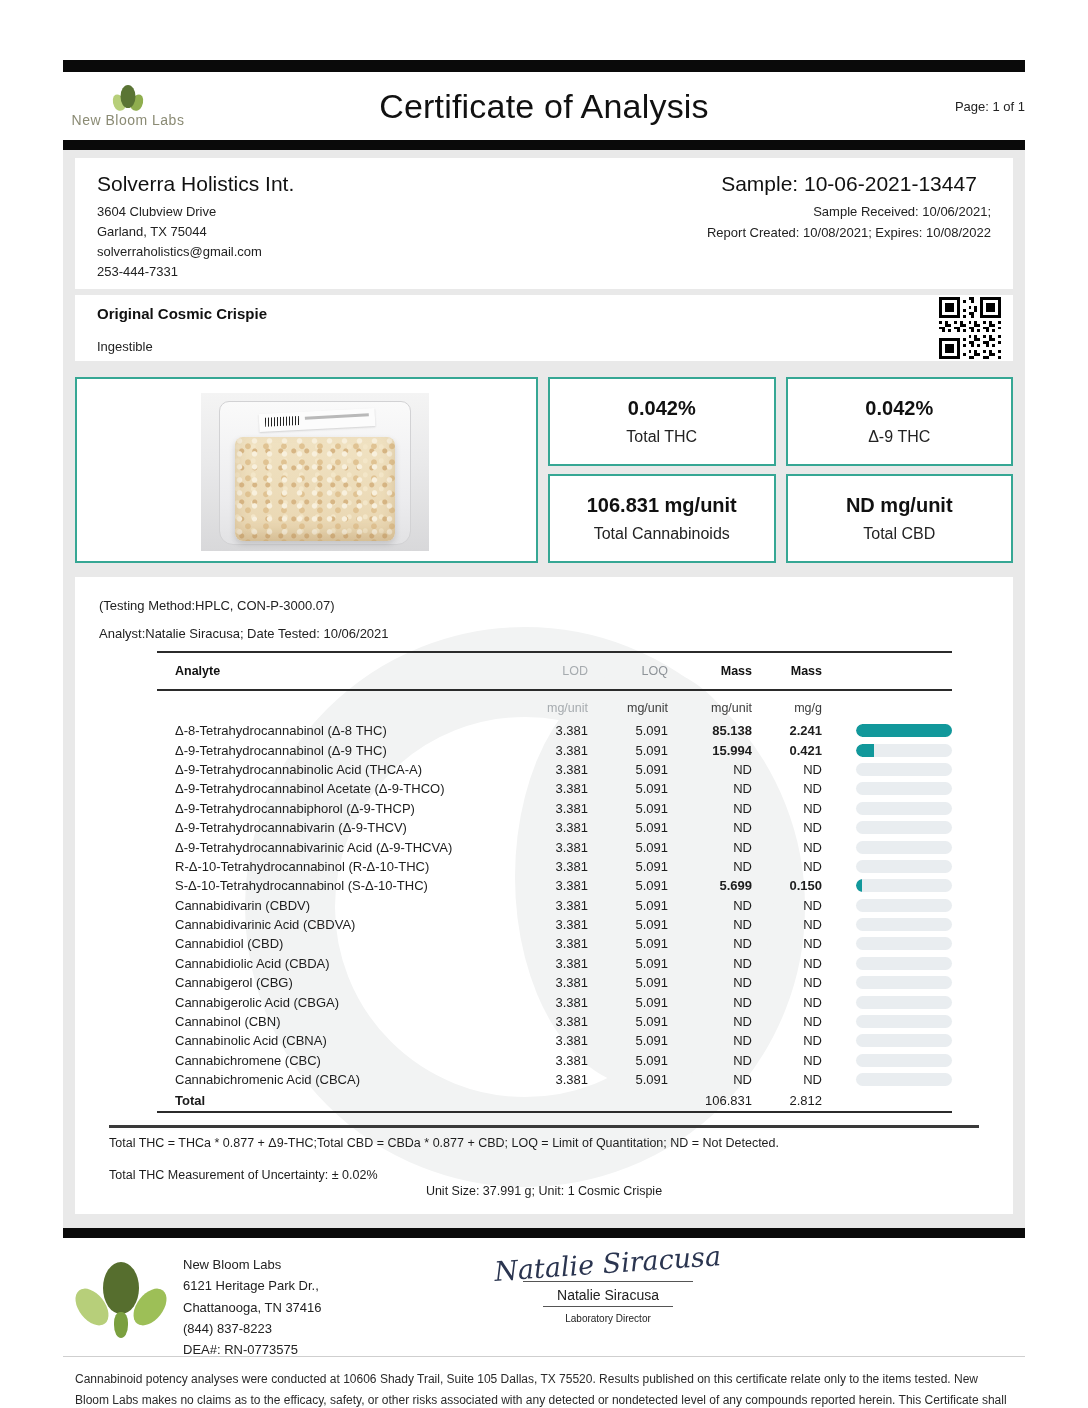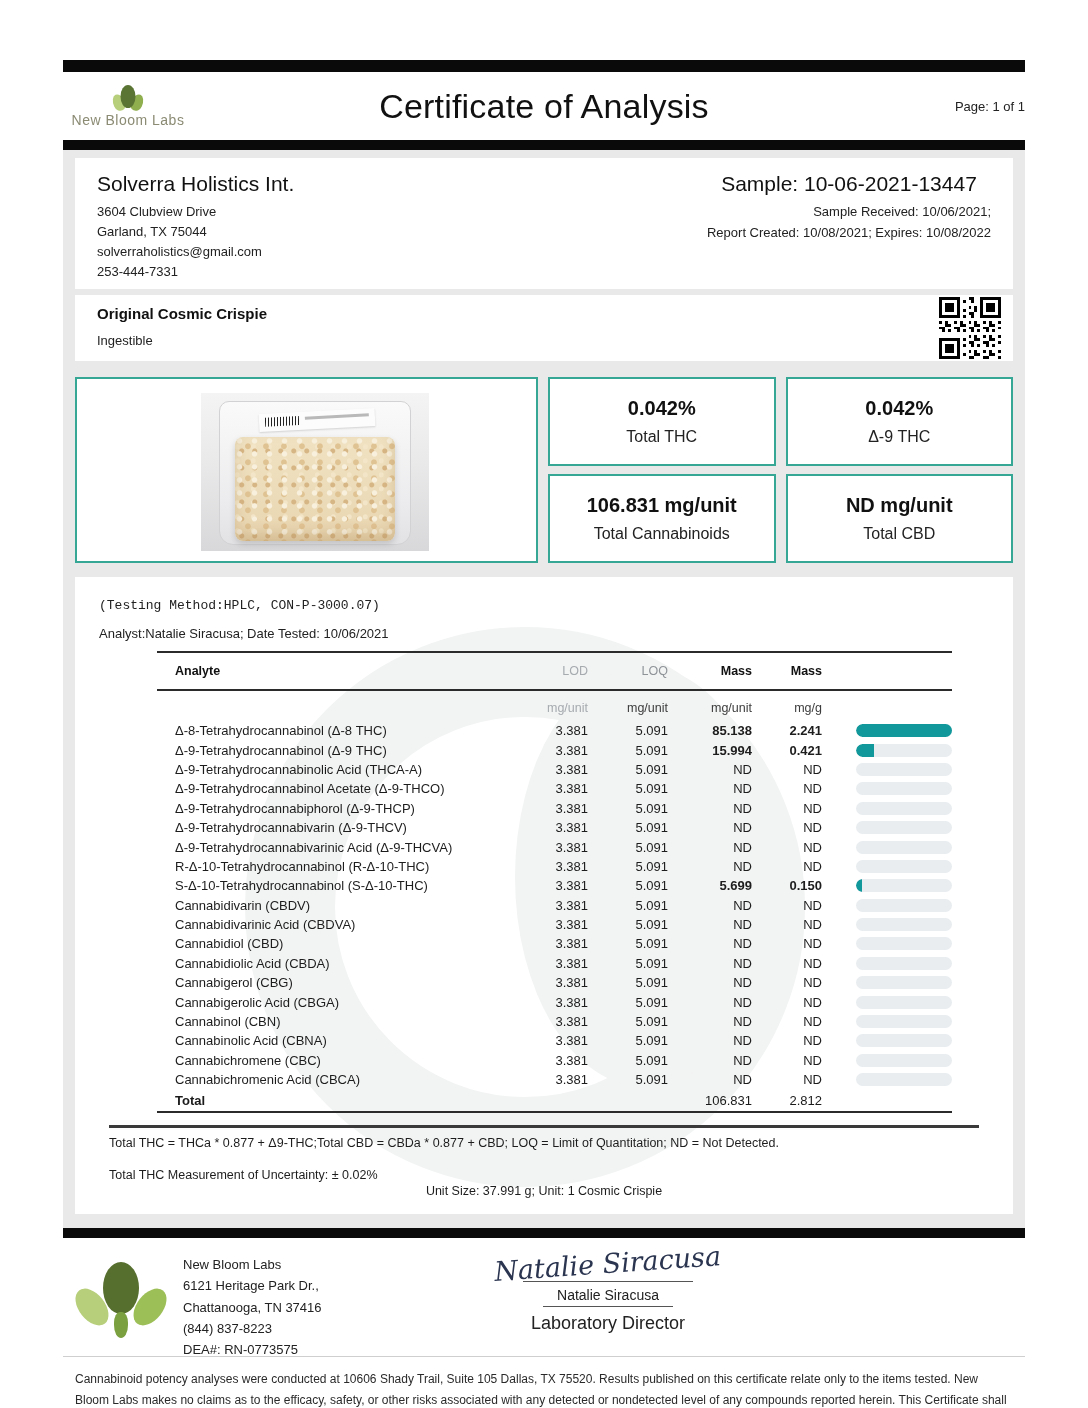--- a/index.html
+++ b/index.html
@@ -35,21 +35,21 @@
   .card { background:#fff; position:relative; }
 
   .card-info { display:flex; justify-content:space-between; padding:14px 22px 16px; height:131px; margin-bottom:6px; }
   .client-name { font-size:21px; font-weight:400; color:#111; margin-bottom:6px; }
   .client-line { font-size:13px; color:#222; line-height:1.55; }
   .sample-block { text-align:right; }
   .sample-id { font-size:21px; color:#111; margin-bottom:6px;text-align:center; }
   .sample-line { font-size:13px; color:#222; line-height:1.6; }
 
   .card-product { padding:10px 22px; height:66px; margin-bottom:16px; }
-  .product-name { font-size:15px; font-weight:600; color:#111; margin-bottom:11px; }
+  .product-name { font-size:15px; font-weight:600; color:#111; margin-bottom:17px; }
   .product-type { font-size:13px; color:#222; }
   .qr { position:absolute; right:12px; top:2px; width:62px; height:62px; }
   .qr svg { width:100%; height:100%; }
 
   .visual-row { display:flex; gap:10px; margin-bottom:14px; }
   .photo-box { width:463px; height:186px; border:2px solid #36a794; background:#fff; position:relative; overflow:hidden; }
   .photo-scene { position:absolute; left:124px; top:14px; width:228px; height:158px;
     background:linear-gradient(180deg,#f4f4f4 0%,#e9e9ea 45%,#d8d8da 100%); }
   .tub { position:absolute; left:18px; top:8px; right:18px; bottom:6px;
     background:linear-gradient(180deg,#fafafa, #ececee 70%, #e2e2e4);
@@ -76,21 +76,21 @@
   .sum-label { font-size:16px; color:#222; }
 
   
   .card-cann { padding:14px 24px 16px; overflow:hidden; }
   .watermark { position:absolute; pointer-events:none; }
   .wm-ring { width:560px; height:560px; border-radius:50%; border:90px solid #f2f3f3; left:170px; top:50px; }
   .wm-pod { width:260px; height:420px; border-radius:50%; background:#f2f3f3; left:440px; top:90px; }
   .cann-head { display:flex; justify-content:space-between; align-items:baseline; position:relative; }
   .cann-title { font-size:18px; font-weight:700; color:#111; }
   .cann-status { font-size:16px; color:#111; }
-  .cann-method { font-size:13px; color:#222; margin-top:7px; position:relative;font-family:Liberation Mono, monospace; }
+  .cann-method { font-size:13px; color:#222; margin-top:7px; position:relative; }
   .cann-analyst { font-size:13px; color:#222; margin-top:13px; margin-bottom:10px; position:relative; }
 
   .table { margin-left:58px; width:795px; position:relative; }
   .trow { display:grid; grid-template-columns:1fr 92px 80px 84px 70px 34px 96px; align-items:center; }
   .thead { border-top:2px solid #2b2b2b; border-bottom:2px solid #2b2b2b; height:40px; font-size:12.5px; }
   .thead .c-analyte { font-weight:700; color:#111; }
   .thead .c-lod { color:#a6abaf; }
   .thead .c-loq { color:#8f9499; }
   .thead .c-mass { font-weight:700; color:#111; }
   .tunits { height:30px; font-size:12.5px; padding-top:3px; }
@@ -117,21 +117,21 @@
   .logo-lg .petal-l, .logo-lg .petal-r { position:absolute; top:26px; width:26px; height:42px; border-radius:50%; }
   .logo-lg .petal-l { left:6px; background:#b7cf7a; transform:rotate(-38deg); }
   .logo-lg .petal-r { right:6px; background:#9dbf57; transform:rotate(38deg); }
   .logo-lg .pod { position:absolute; left:50%; top:2px; transform:translateX(-50%); width:36px; height:52px; border-radius:50%; background:#566e2e; }
   .logo-lg .tail { position:absolute; left:50%; top:52px; transform:translateX(-50%); width:14px; height:26px; border-radius:50% 50% 60% 60%; background:#7ba03f; }
   .lab-block { margin-left:14px; font-size:13px; color:#222; line-height:1.62; padding-top:2px; }
   .sig-block { position:absolute; left:400px; top:10px; width:290px; text-align:center; }
   .signature { font-family:"DejaVu Serif",serif; font-style:italic; font-size:27px; color:#2b3550; transform:rotate(-4deg); display:inline-block; margin-bottom:0px; }
   .sig-line { width:170px; height:1px; background:#555; margin:2px auto 4px; }
   .sig-name { font-size:14px; color:#222; padding-bottom:3px; border-bottom:1px solid #555; display:inline-block; padding-left:14px; padding-right:14px; }
-  .sig-title { font-size:18px; color:#222; margin-top:6px; }
+  .sig-title { font-size:10px; color:#222; margin-top:6px; }
   .powered-block { margin-left:auto; text-align:right; font-size:13px; color:#222; padding-top:28px; line-height:1.9; }
 
   .thin-rule { height:1px; background:#cfcfcf; }
   .disclaimer { font-size:12px; color:#2a2a2a; line-height:1.75; padding:12px 12px 2px; }
 </style>
 </head>
 <body>
 
 <div class="page">
   <div class="topspace"></div>

